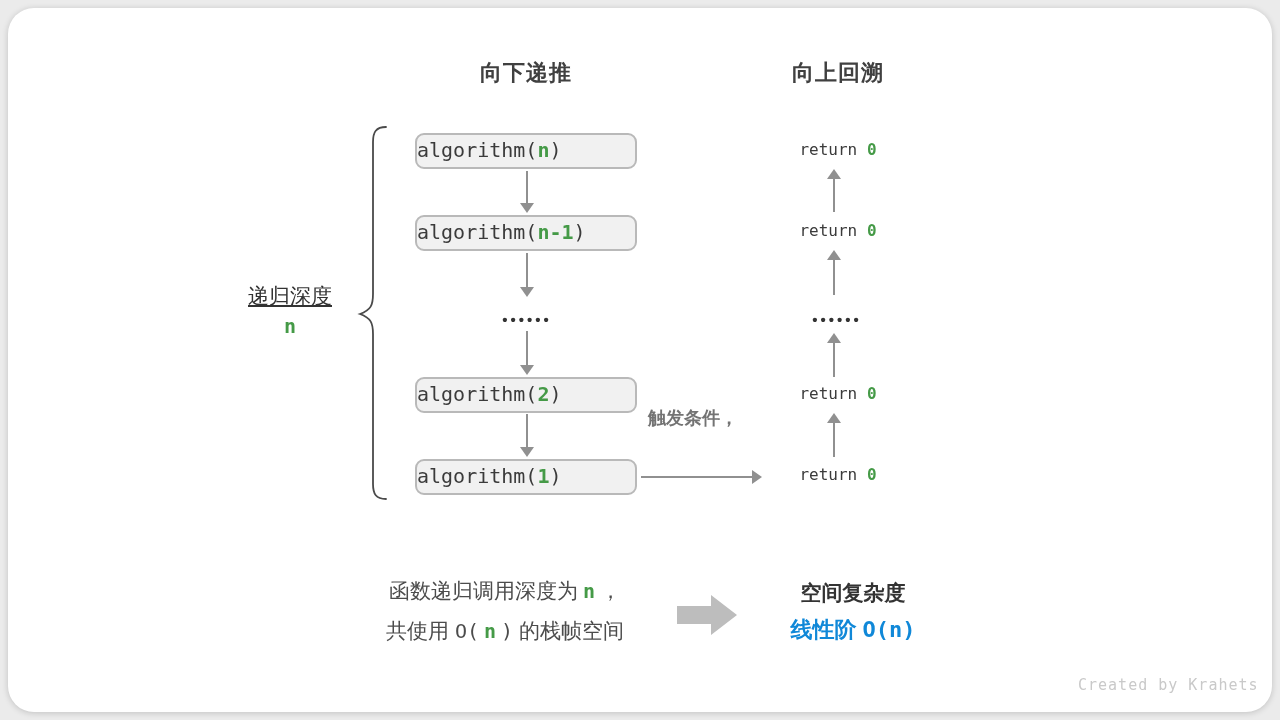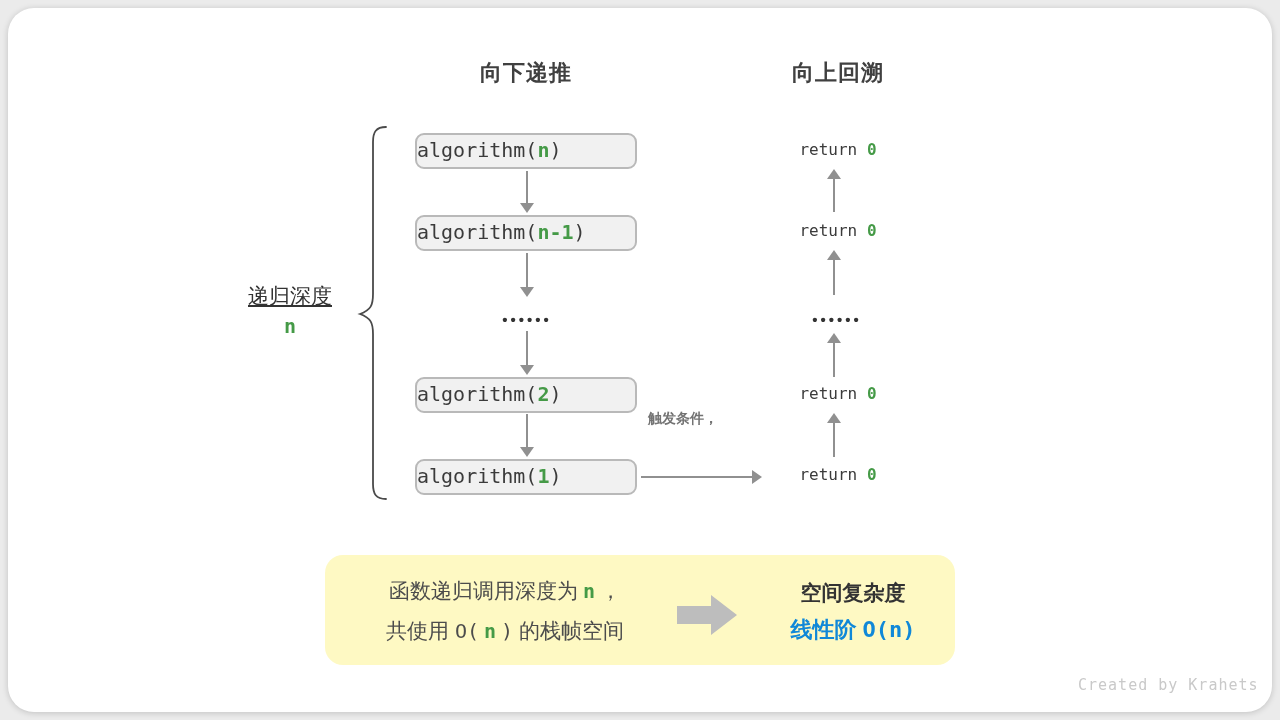--- a/index.html
+++ b/index.html
@@ -95,26 +95,26 @@
     position:absolute; left:230px; top:282px; width:120px; text-align:center;
     font-size:21px; color:#333;text-decoration:underline;
   }
   #depth-value {
     position:absolute; left:230px; top:314px; width:120px; text-align:center;
     font-family:"DejaVu Sans Mono", monospace; font-size:20px;
   }
 
   #trigger-note {
     position:absolute; left:648px; top:401px; width:110px;
-    font-size:14px; font-weight:bold; color:#737373; line-height:35px;
+    font-size:18px; font-weight:bold; color:#737373; line-height:35px;
   }
 
   #summary-box {
     position:absolute; left:325px; top:555px; width:630px; height:110px;
-    background:#fef9c3; border-radius:18px;
+    background:#ffffff; border-radius:4px;
   }
   .sum-left {
     position:absolute; left:15px; top:16px; width:330px; text-align:center;
     font-size:21px; color:#4c4c4c; line-height:39px;
   }
   .sum-left .mono { font-size:20px; }
   .sum-left .g { margin:0 5px; }
   #sum-arrow { position:absolute; left:352px; top:38px; }
   .sum-right { position:absolute; left:438px; top:21px; width:180px; text-align:center; }
   .sum-right .title { font-size:21px; font-weight:bold; color:#333; line-height:34px; }

